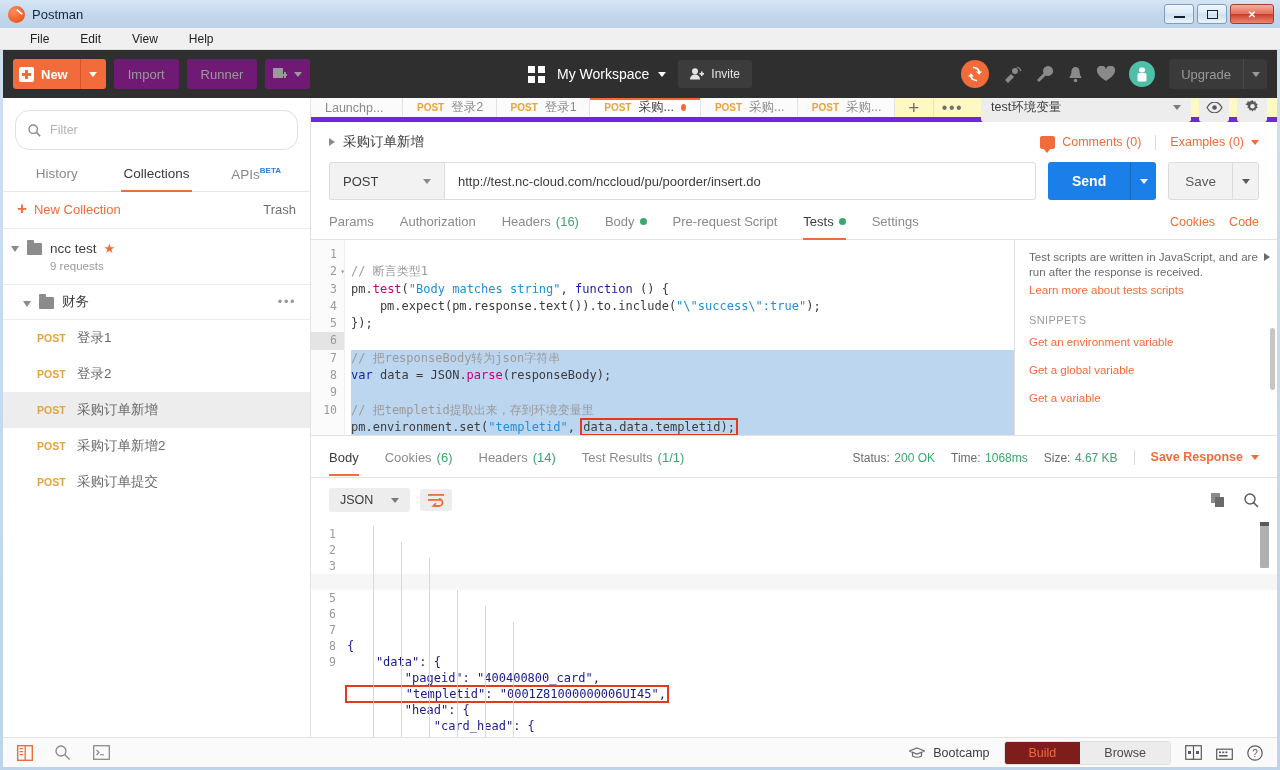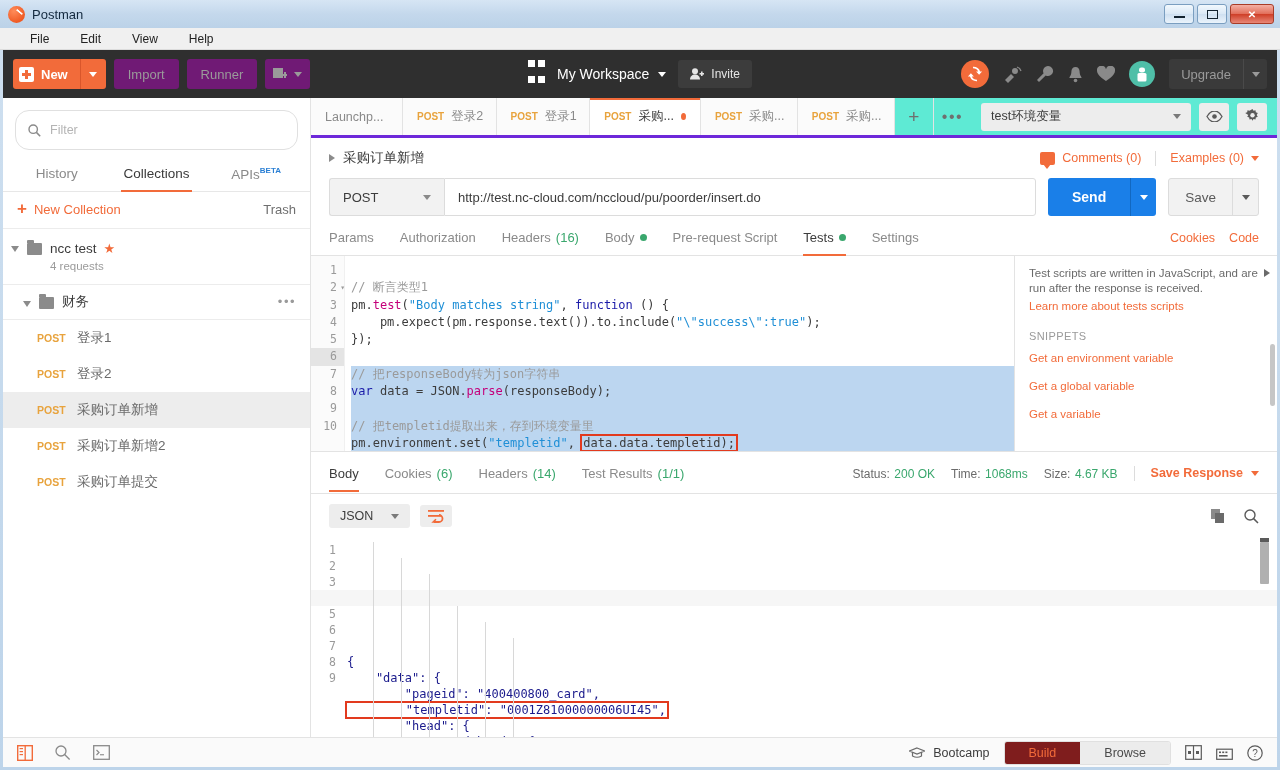--- a/index.html
+++ b/index.html
@@ -76,21 +76,21 @@
                        justify-content:center; border-left: 1px solid #d9562b; }
   .caret { width: 0; height: 0; border-left: 4px solid transparent; border-right: 4px solid transparent;
            border-top: 5px solid currentColor; }
   .topbtn {
     height: 30px; padding: 0 14px; margin-left: 8px; border-radius: 3px;
     background: #701a75; color: #9a9a9a; font-size: 13px;
     display: flex; align-items: center; justify-content: center;
   }
   .topbtn.icon-only { padding: 0 8px; display:flex; gap:6px; }
   .ws-center { position: absolute; left: 0; right: 0; display: flex; justify-content: center;
-               gap: 12px; pointer-events: none; }
+               align-items: center; gap: 12px; pointer-events: none; }
   .ws-center > * { pointer-events: auto; }
   .grid-icon { display: grid; grid-template-columns: 7px 7px; grid-gap: 3px; }
   .grid-icon i { display:block; width: 7px; height: 7px; background: #fff; }
   .ws-name { color: #fff; font-size: 14px; display: flex; align-items: center; gap: 9px; }
   .btn-invite { background: #3c3c3c; color: #e5e5e5; font-size: 12px; height: 28px;
                 padding: 0 12px; border-radius: 3px; display:flex; align-items:center; gap:7px; }
   .topright { margin-left: auto; display: flex; align-items: center; gap: 14px; }
   .sync-circle { width: 28px; height: 28px; border-radius: 50%; background: #f26b3a;
                  display: flex; align-items: center; justify-content: center; }
   .avatar-circle { width: 26px; height: 26px; border-radius: 50%; background: #4fbfa8;
@@ -137,22 +137,22 @@
                 border-bottom: 1px solid #ececec; }
   .folder-row .fname { font-size: 13.5px; color: #3c3c3c; flex: 1; }
   .dots { color: #9a9a9a; letter-spacing: 1.5px; font-size: 13px; }
   .req-row { display: flex; align-items: center; gap: 12px; padding: 9px 14px 9px 34px; }
   .req-row.sel { background: #ededed; }
   .req-method { font-size: 10.5px; font-weight: bold; color: #e8a33d; width: 28px; flex:none; }
   .req-name { font-size: 13.5px; color: #6a6a6a; }
 
   
   .main { flex: 1; display: flex; flex-direction: column; min-width: 0; background: #fff; }
-  .tabstrip { height: 40px; display: flex; align-items: stretch; border-bottom: 3px solid #6d28d9;
-              background: #5eead4; flex: none; }
+  .tabstrip { height: 24px; display: flex; align-items: stretch; border-bottom: 5px solid #6d28d9;
+              background: #fef9c3; flex: none; }
   .rq-tab { min-width: 92px; padding: 0 14px; display: flex; align-items: center; gap: 7px;
             font-size: 12.5px; color: #8a8a8a; border-right: 1px solid #e3e3e3;
             background: #fbfbfb; position: relative; white-space: nowrap; }
   .rq-tab .m { font-size: 10px; font-weight: bold; color: #e8a33d; }
   .rq-tab.active { background: #fff; color: #3c3c3c; }
   .rq-tab.active::before { content: ""; position: absolute; left: 0; right: 0; top: 0;
                            height: 2px; background: #f26b3a; }
   .dot-unsaved { width: 7px; height: 7px; border-radius: 50%; background: #f26b3a; }
   .tab-plus { width: 40px; display: flex; align-items: center; justify-content: center;
               font-size: 19px; color: #6f6f6f; border-right: 1px solid #e3e3e3; }
@@ -422,21 +422,21 @@
           <div class="trash">Trash</div>
         </div>
         <div class="coll-item">
           <span class="tri"></span>
           <span class="folder-ic"></span>
           <div>
             <div class="coll-name">
               <span>ncc test</span>
               <span class="star">★</span>
             </div>
-            <div class="coll-sub">4 requests</div>
+            <div class="coll-sub">9 requests</div>
           </div>
         </div>
         <div class="folder-row">
           <span class="tri"></span>
           <span class="folder-ic"></span>
           <span class="fname">财务</span>
           <span class="dots">•••</span>
         </div>
         <div class="req-row">
           <span class="req-method">POST</span>

